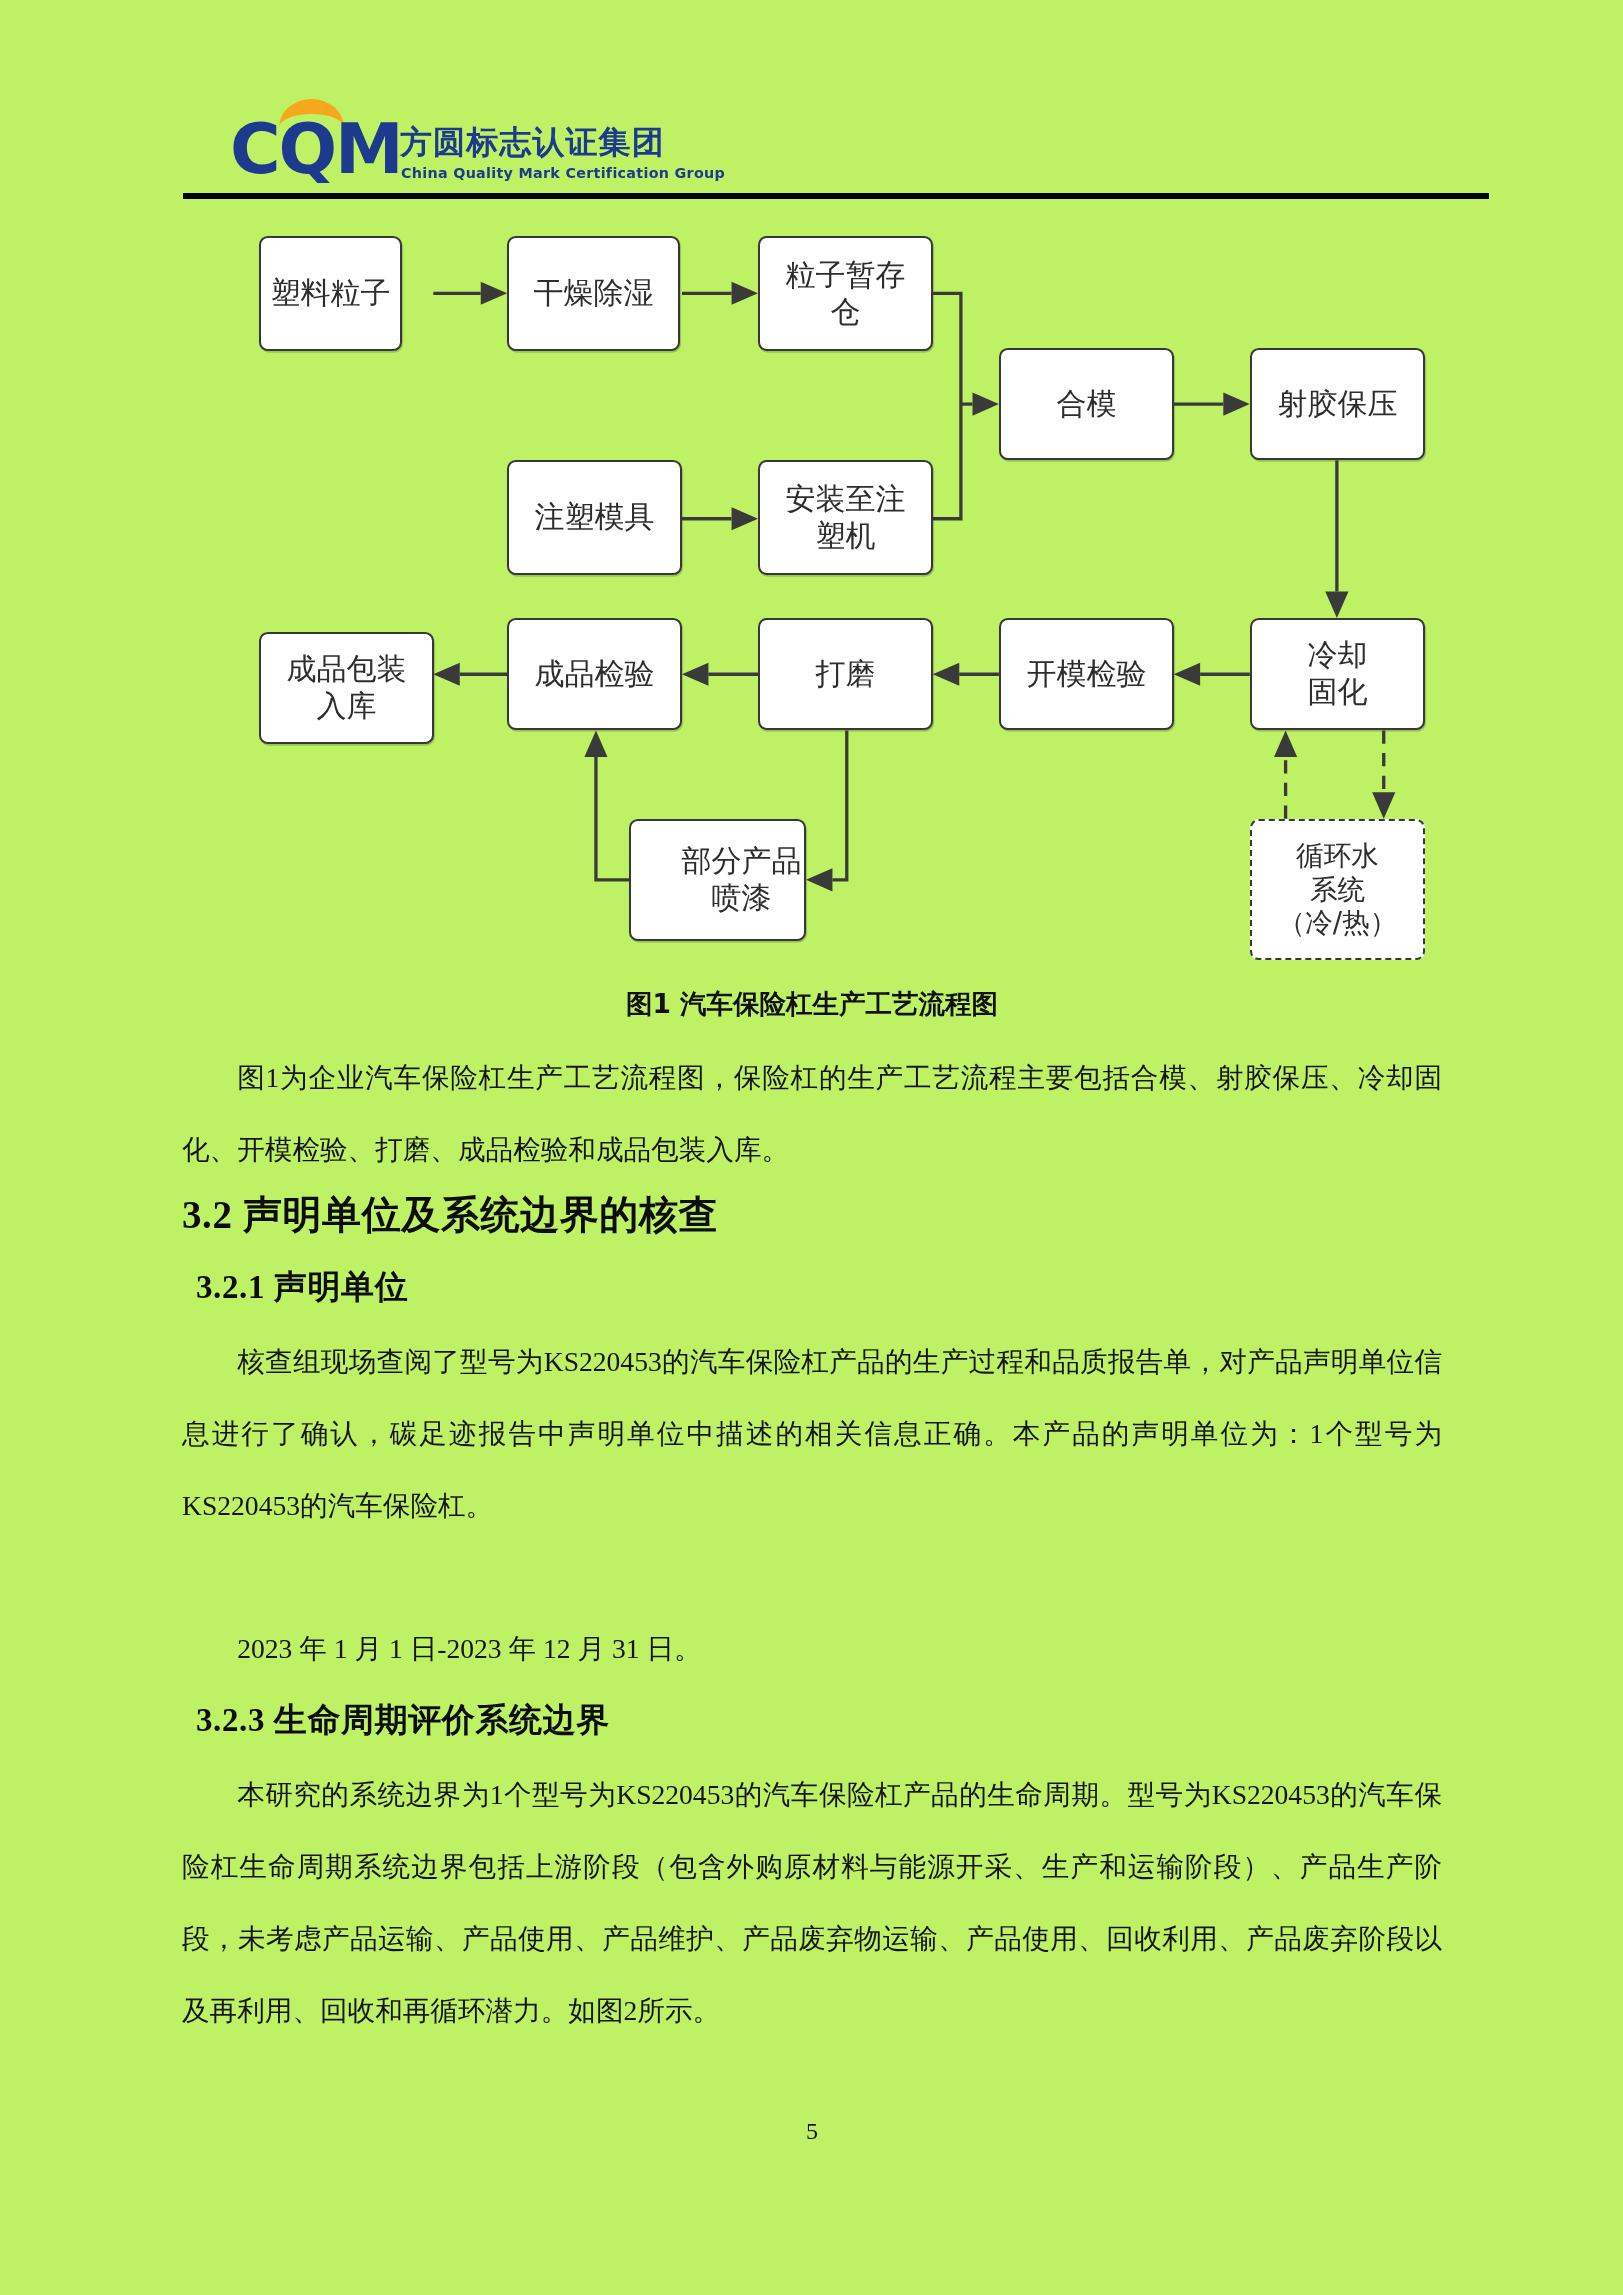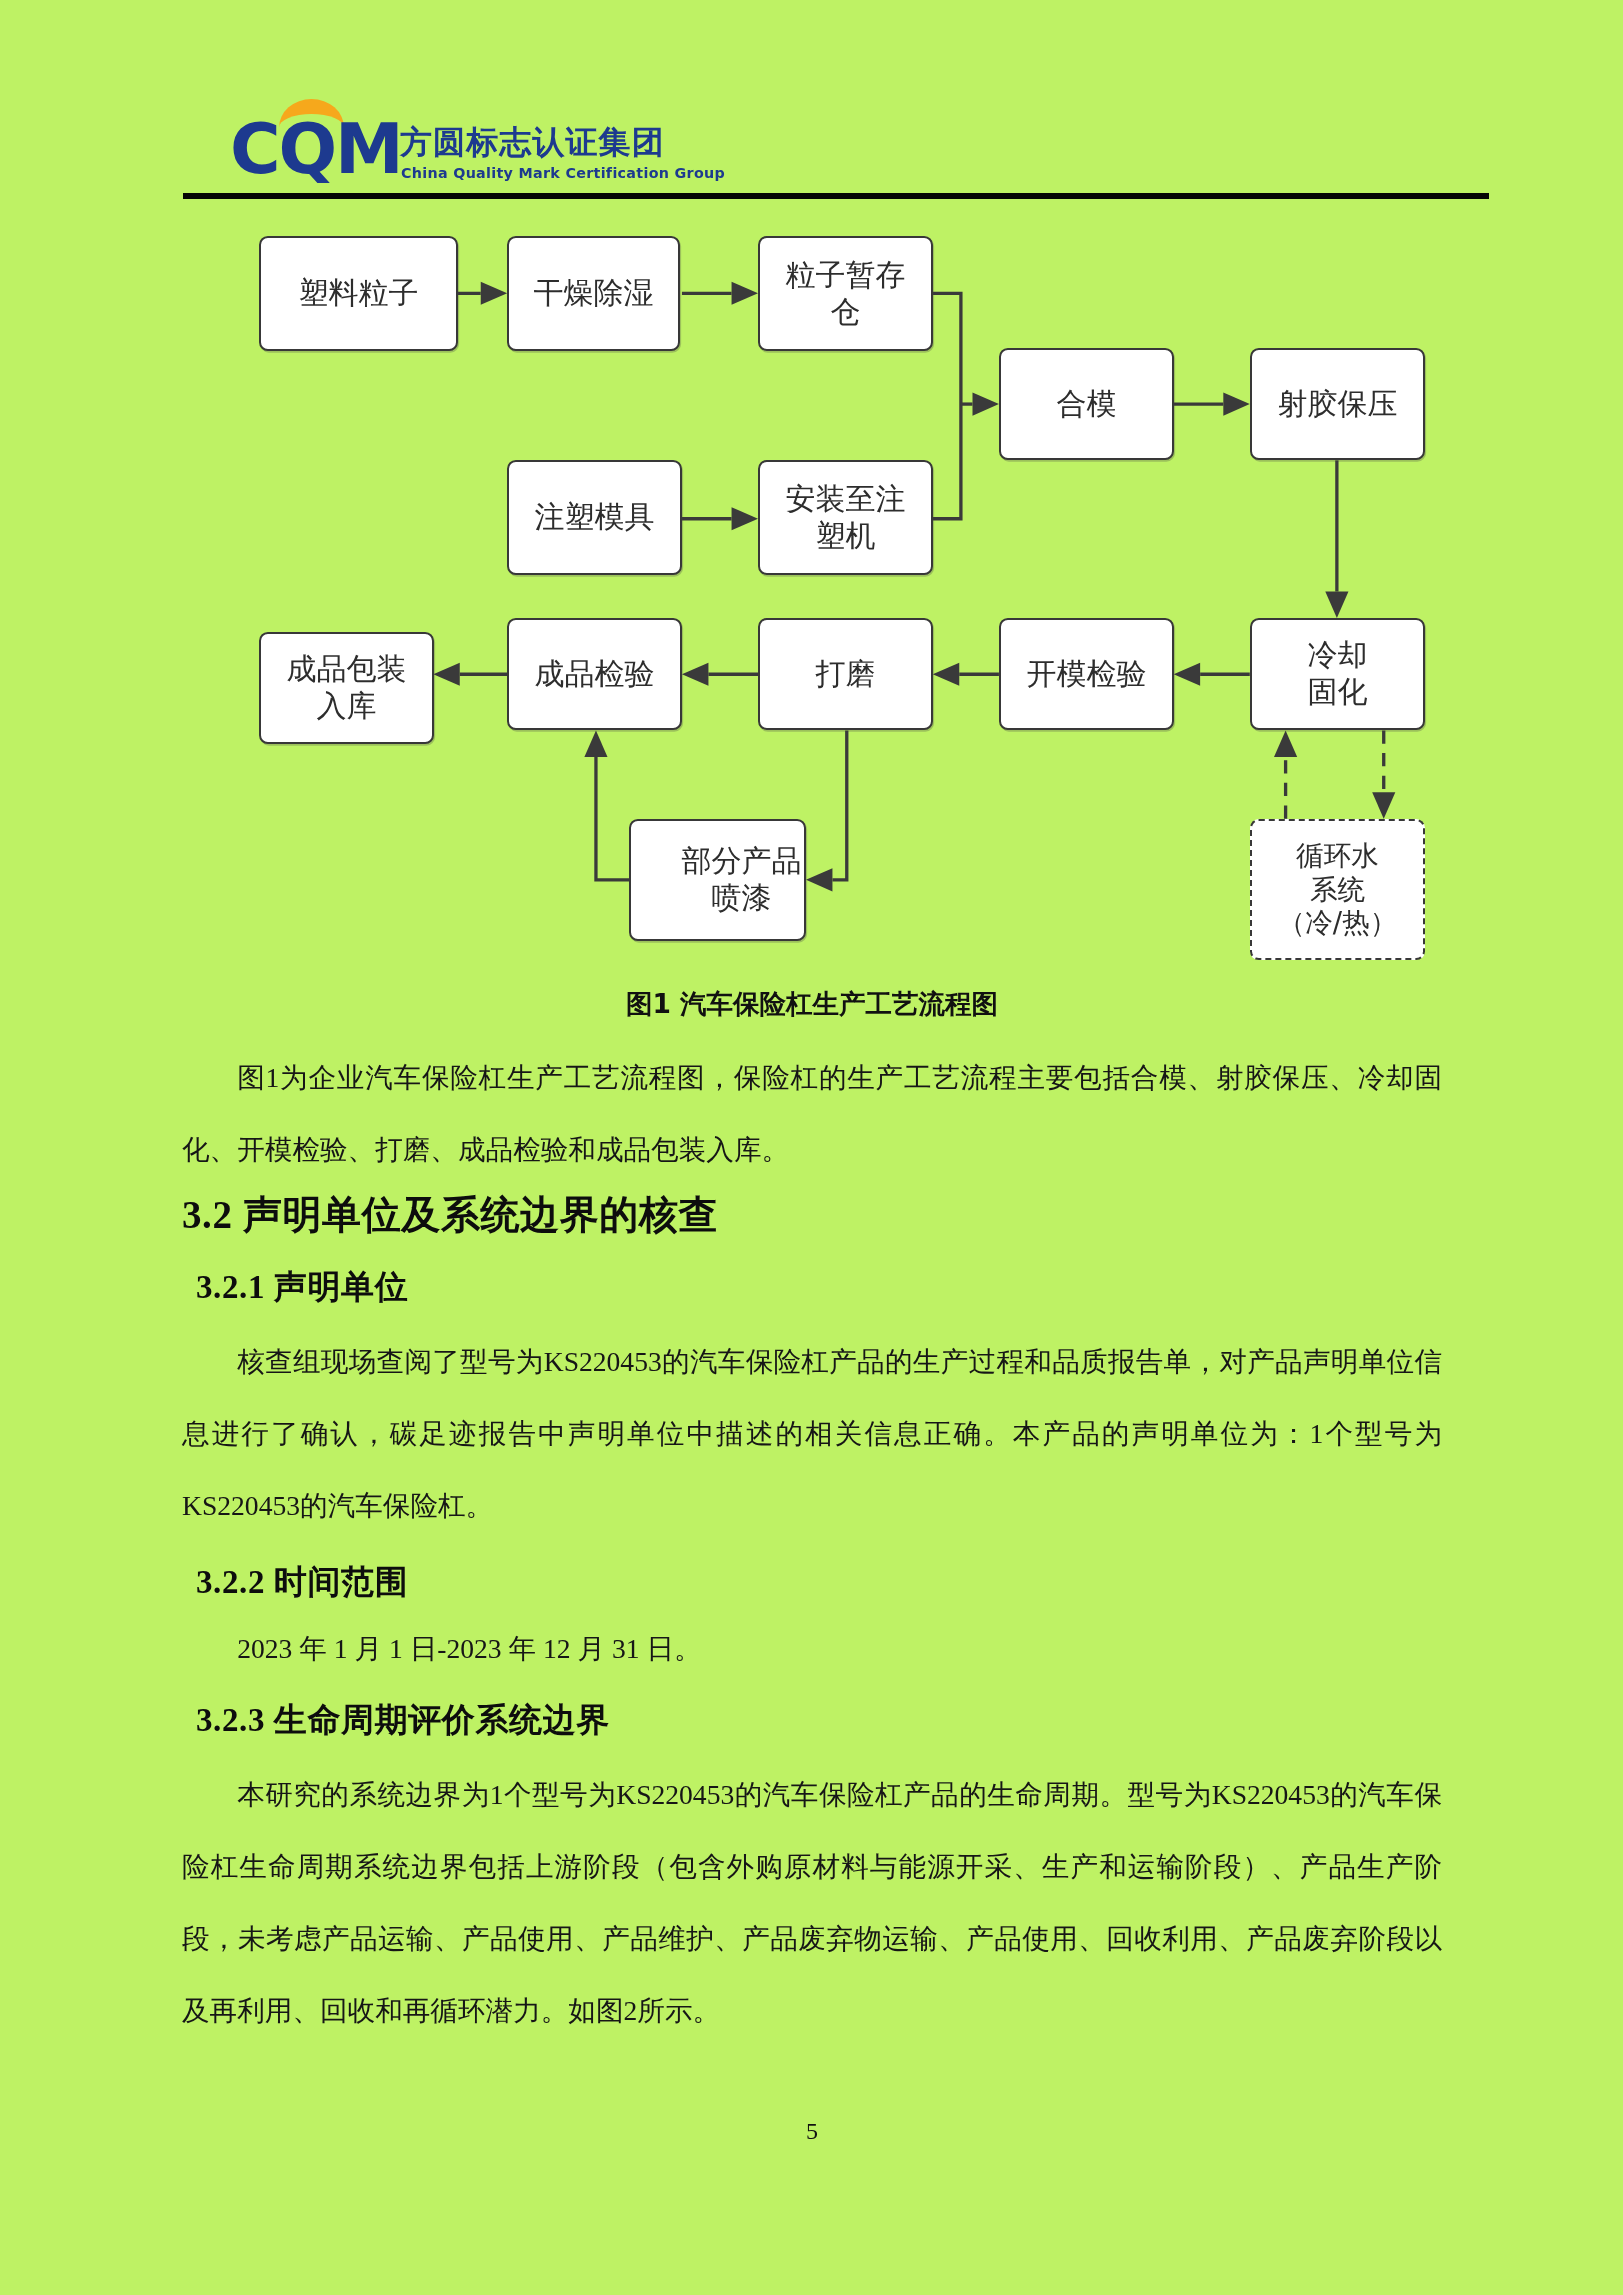--- a/index.html
+++ b/index.html
@@ -140,21 +140,21 @@
         <polygon points="1692,1223 1740,1202 1740,1244"></polygon>
         <polygon points="1237,1223 1285,1202 1285,1244"></polygon>
         <polygon points="786,1223 834,1202 834,1244"></polygon>
         <polygon points="1462,1596 1510,1575 1510,1617"></polygon>
         <polygon points="1081,1325 1060,1373 1102,1373"></polygon>
         <polygon points="2332,1325 2311,1373 2353,1373"></polygon>
         <polygon points="2510,1485 2489,1437 2531,1437"></polygon>
       </g>
     </svg>
 
-    <div class="flow-node" style="left:259px;top:236px;width:199px;height:115px;">塑料粒子</div>
+    <div class="flow-node" style="left:259px;top:236px;width:143px;height:115px;">塑料粒子</div>
     <div class="flow-node" style="left:507px;top:236px;width:173px;height:115px;">干燥除湿</div>
     <div class="flow-node" style="left:758px;top:236px;width:175px;height:115px;">粒子暂存
 仓</div>
     <div class="flow-node" style="left:999px;top:348px;width:175px;height:112px;">合模</div>
     <div class="flow-node" style="left:1250px;top:348px;width:175px;height:112px;">射胶保压</div>
     <div class="flow-node" style="left:507px;top:460px;width:175px;height:115px;">注塑模具</div>
     <div class="flow-node" style="left:758px;top:460px;width:175px;height:115px;">安装至注
 塑机</div>
     <div class="flow-node" style="left:259px;top:632px;width:175px;height:112px;">成品包装
 入库</div>
@@ -172,21 +172,20 @@
 
   <div class="fig-caption">图1 汽车保险杠生产工艺流程图</div>
 
   <div class="body-para" style="top:1042px;">图1为企业汽车保险杠生产工艺流程图，保险杠的生产工艺流程主要包括合模、射胶保压、冷却固化、开模检验、打磨、成品检验和成品包装入库。</div>
 
   <div class="heading-1" style="top:1188px;">3.2 声明单位及系统边界的核查</div>
 
   <div class="heading-2" style="top:1265px;">3.2.1 声明单位</div>
   <div class="body-para" style="top:1326px;">核查组现场查阅了型号为KS220453的汽车保险杠产品的生产过程和品质报告单，对产品声明单位信息进行了确认，碳足迹报告中声明单位中描述的相关信息正确。本产品的声明单位为：1个型号为KS220453的汽车保险杠。</div>
 
-  <div class="heading-2" style="top:1560px;">3.2.2 时间范围</div>
   <div class="body-para" style="top:1613px;">2023 年 1 月 1 日-2023 年 12 月 31 日。</div>
 
   <div class="heading-2" style="top:1698px;">3.2.3 生命周期评价系统边界</div>
   <div class="body-para" style="top:1759px;">本研究的系统边界为1个型号为KS220453的汽车保险杠产品的生命周期。型号为KS220453的汽车保险杠生命周期系统边界包括上游阶段（包含外购原材料与能源开采、生产和运输阶段）、产品生产阶段，未考虑产品运输、产品使用、产品维护、产品废弃物运输、产品使用、回收利用、产品废弃阶段以及再利用、回收和再循环潜力。如图2所示。</div>
 
   <div class="page-number">5</div>
 
 </div>
 
 

